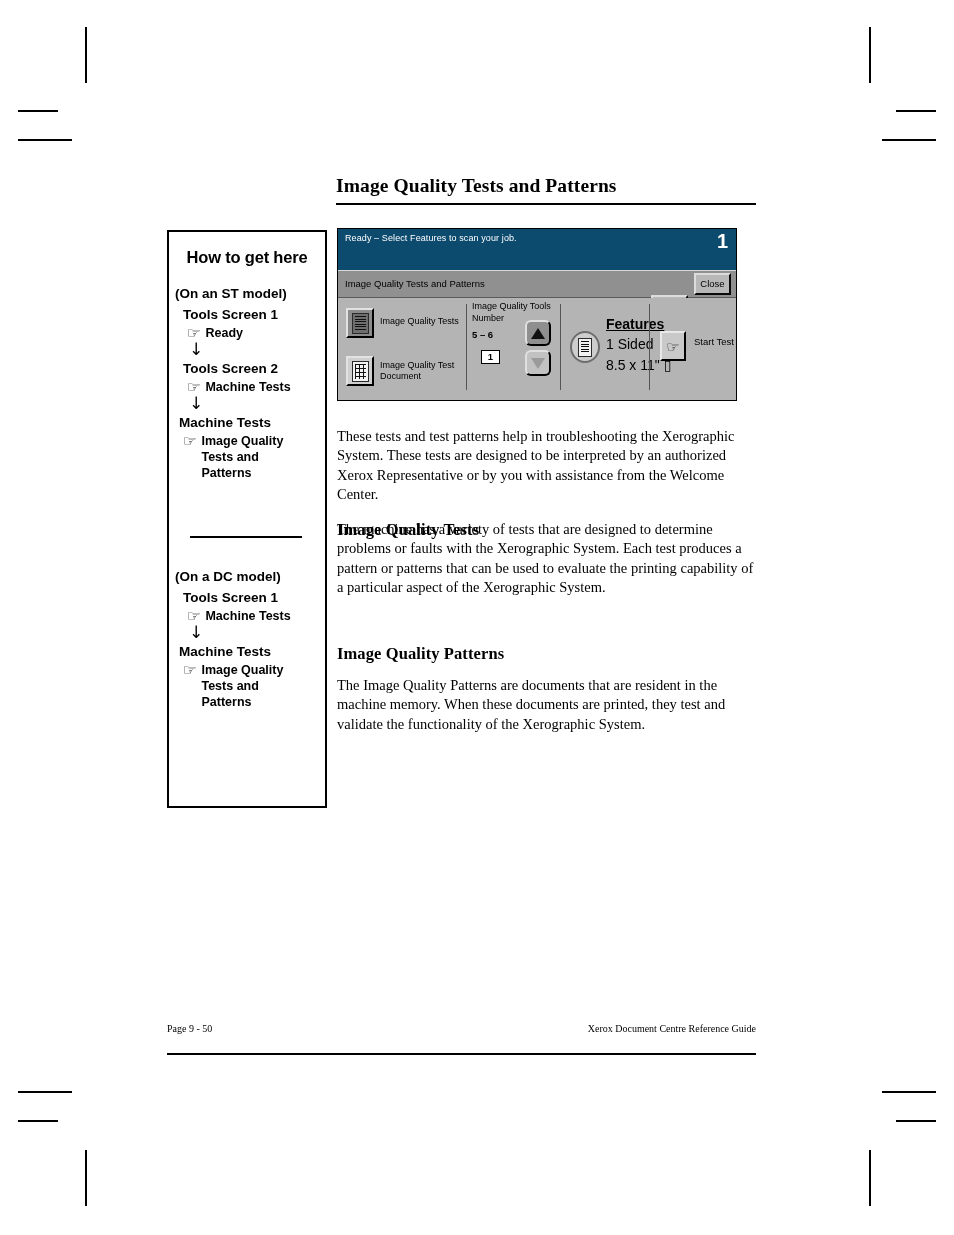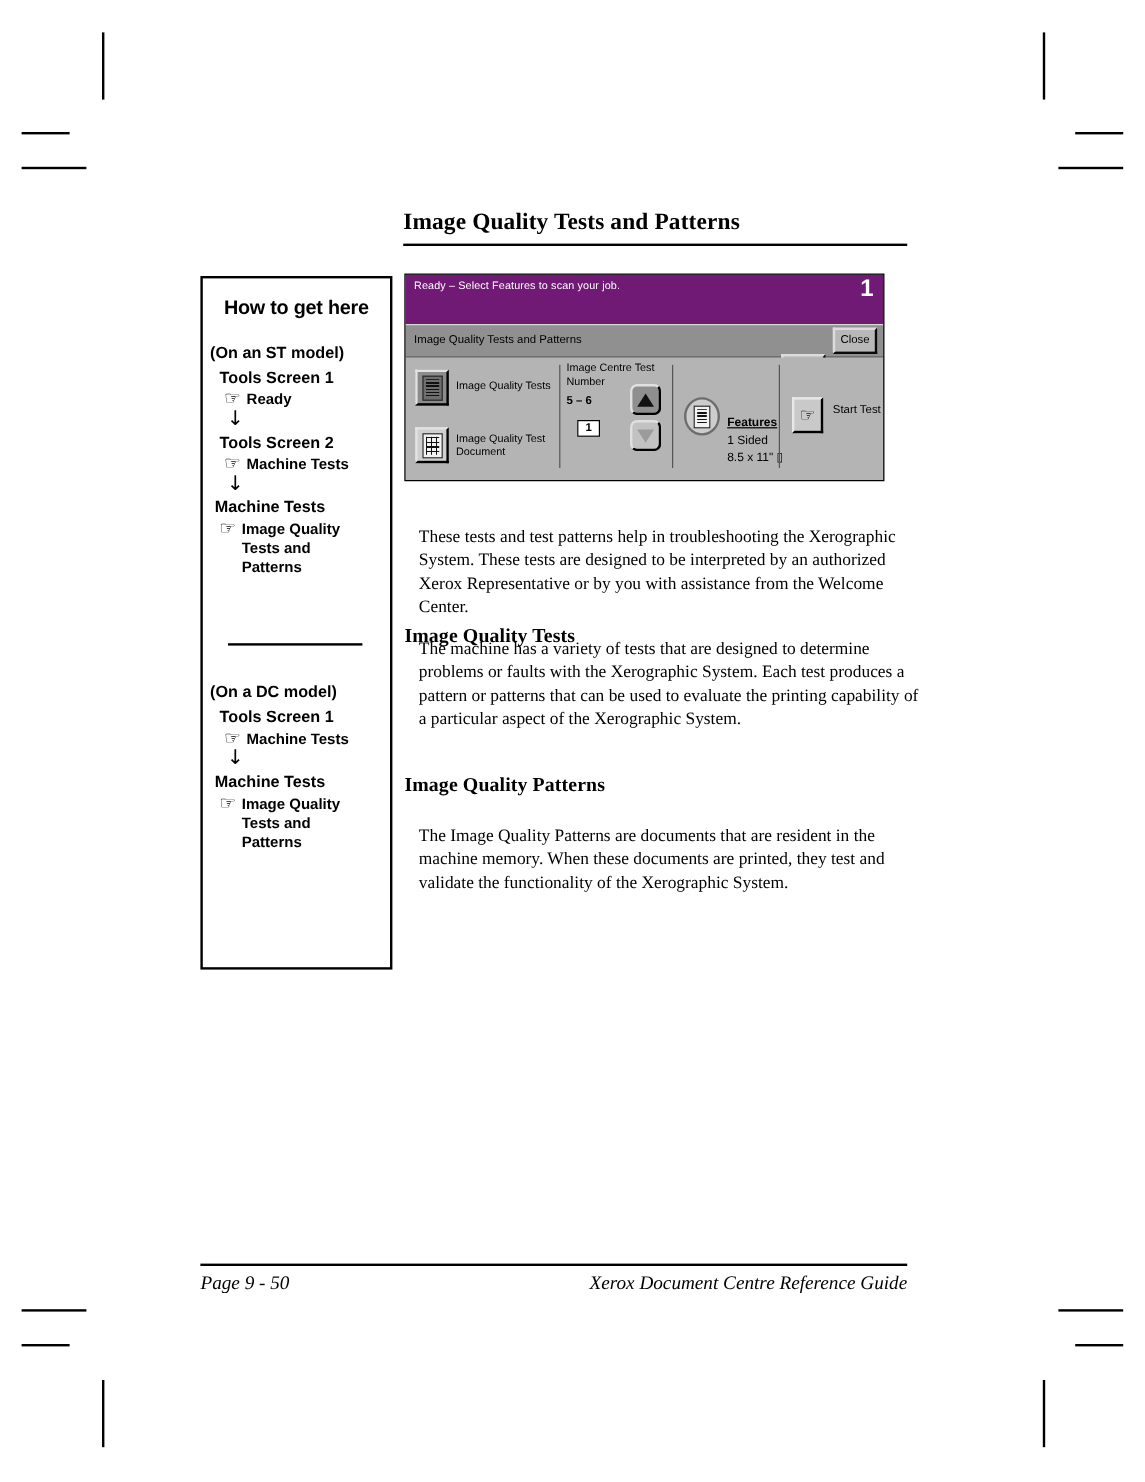--- a/index.html
+++ b/index.html
@@ -121,21 +121,21 @@
     height: 173px;
     background: #b4b4b4;
     border: 1px solid #000;
     box-sizing: border-box;
     font-family: "Liberation Sans", sans-serif;
     overflow: hidden;
   }
   #ui-status-bar {
     position: relative;
     height: 41px;
-    background: #701a75;
+    background: #0c4a6e;
     color: #ffffff;
   }
   #ui-status-text {
     position: absolute;
     left: 7px;
     top: 4px;
     font-size: 9px;
     letter-spacing: 0.1px;
     white-space: nowrap;
   }
@@ -308,22 +308,22 @@
     border: 2px solid #6d6d6d;
     box-sizing: border-box;
     display: flex;
     align-items: center;
     justify-content: center;
   }
   #feat-icon .sw-doc { width: 12px; height: 17px; }
   #feat-text {
     position: absolute;
     left: 268px;
-    top: 48px;
-    font-size: 10px;
+    top: 16px;
+    font-size: 14px;
     line-height: 1.45;
     color: #000;
   }
   #feat-text .feat-head {
     font-weight: bold;
     text-decoration: underline;
   }
   #start-icon {
     position: absolute;
     left: 322px;
@@ -354,45 +354,44 @@
   
   .body-col {
     position: absolute;
     left: 337px;
     width: 420px;
     font-family: "Liberation Serif", serif;
   }
   .body-p {
     font-size: 14.5px;
     line-height: 1.33;
-    margin: 12px;
+    margin: 0;
     text-align: left;
   }
   .body-h {
     font-size: 16.5px;
     font-weight: bold;
     margin: 0;
     letter-spacing: 0.1px;
   }
 
   
   #footer-rule {
     position: absolute;
     left: 167px;
     top: 1053px;
     width: 589px;
     height: 2px;
     background: #000;
   }
   #footer-left, #footer-right {
     position: absolute;
-    top: 1061px;
+    top: 1023px;
     font-family: "Liberation Serif", serif;
-    font-style: italic;
-    font-size: 16px;
+    font-size: 10px;
     color: #000;
   }
   #footer-left { left: 167px; }
   #footer-right { right: 198px; }
 </style>
 </head>
 <body>
 
 <div class="crop crop-v" style="left:85px;  top:27px;  height:56px;"></div>
 <div class="crop crop-h" style="left:18px;  top:110px; width:40px;"></div>
@@ -484,21 +483,21 @@
 
     <div class="sw-icon light" style="left:8px; top:58px;">
       <div class="sw-doc">
           <div class="sw-grid"></div>
         </div>
     </div>
     <div class="sw-label" style="left:42px; top:62px; width:86px;">Image Quality Test Document</div>
 
     <div class="ui-vrule" style="left:128px;"></div>
 
-    <div id="iq-num-label">Image Centre Test Number</div>
+    <div id="iq-num-label">Image Quality Tools Number</div>
     <div id="iq-range">5 – 6</div>
     <div id="iq-value">1</div>
 
     <div class="spin-btn" id="spin-up">
       <span class="tri"></span>
     </div>
     <div class="spin-btn" id="spin-down">
       <span class="tri"></span>
     </div>
 

